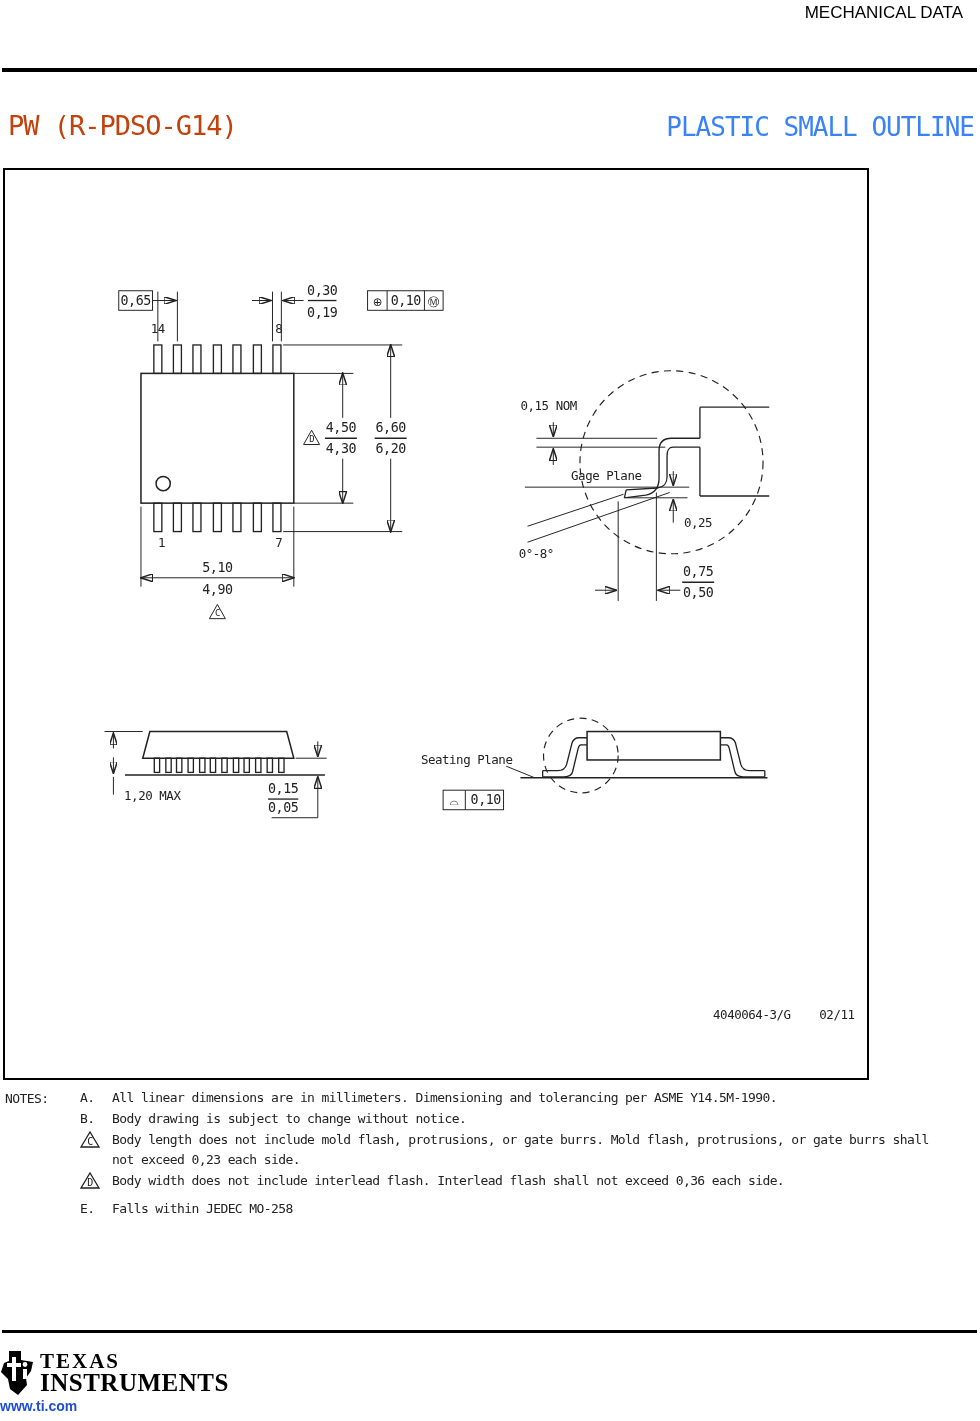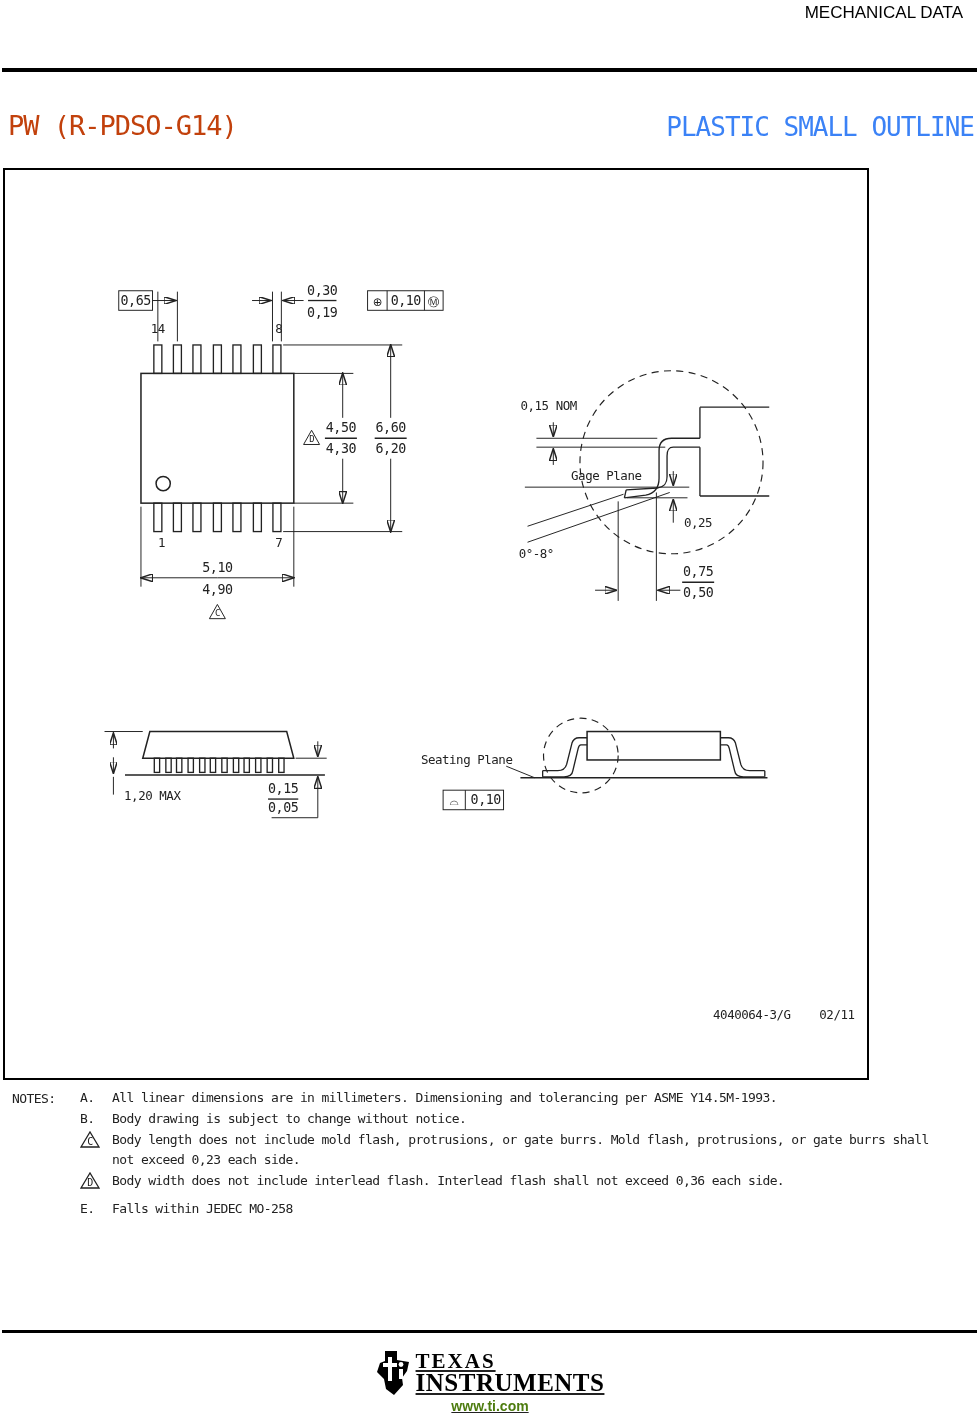--- a/index.html
+++ b/index.html
@@ -42,47 +42,47 @@
   .drawing text.lbl { font-size:14px; }
   .drawing text.sm  { font-size:13px; font-family:"DejaVu Sans", sans-serif; }
   .drawing text.flag { font-size:10px; }
   .drawing .mid { text-anchor:middle; }
   .drawing .end { text-anchor:end; }
 
   .notes {
     position:absolute; top:1088px; left:0; width:980px;
     font-size:13px; letter-spacing:-0.6px; line-height:20px; color:#222;
   }
-  .notes-heading { position:absolute; left:12px; top:1px; }
+  .notes-heading { position:absolute; left:5px; top:1px; }
   .note-row { display:flex; align-items:flex-start; margin-left:80px; margin-bottom:1px; }
   .note-row.spaced { margin-top:8px; }
   .note-label { width:32px; flex:0 0 32px; }
   .note-flag { width:32px; flex:0 0 32px; padding-top:1px; }
   .note-flag svg { display:block; }
   .note-flag polygon { fill:none; stroke:#222; stroke-width:1.3; }
   .note-flag text {
     fill:#222; font-family:"DejaVu Sans Mono", monospace;
     font-size:10px; text-anchor:middle;
   }
   .note-text { width:825px; max-width:825px; }
 
   .rule-bottom { position:absolute; top:1330px; left:2px; width:975px; height:3px; background:#000; }
 
   .footer {
     position:absolute; top:1350px; left:0; width:980px;
-    display:flex; flex-direction:column; align-items:center;text-decoration:underline;
+    display:flex; flex-direction:column; 
   }
   .brand { display:flex; align-items:flex-start; }
   .brand-bug { margin-right:6px; }
   .brand-text { font-family:"Liberation Serif", serif; font-weight:bold; color:#000; }
   .brand-top { font-size:21px; letter-spacing:2px; line-height:22px; }
   .brand-bottom { font-size:25px; letter-spacing:0.5px; line-height:22px; }
   .site {
     font-family:"Liberation Sans", sans-serif; font-weight:bold;
-    font-size:14px; margin-top:2px; color:#4d7c0f;
+    font-size:14px; margin-top:2px; color:#1d4ed8;
   }
 </style>
 </head>
 <body>
 
 <div class="page">
 
   <div class="header-title">MECHANICAL DATA</div>
   <div class="rule-top"></div>
 
@@ -304,21 +304,21 @@
       <text class="end lbl" x="884" y="899">4040064-3/G</text>
       <text class="end lbl" x="956" y="899">02/11</text>
     </svg>
   </div>
 
   <div class="notes">
     <div class="notes-heading">NOTES:</div>
 
     <div class="note-row">
       <span class="note-label">A.</span>
-      <span class="note-text">All linear dimensions are in millimeters.  Dimensioning and tolerancing per ASME Y14.5M-1993.</span>
+      <span class="note-text">All linear dimensions are in millimeters.  Dimensioning and tolerancing per ASME Y14.5M-1990.</span>
     </div>
 
     <div class="note-row">
       <span class="note-label">B.</span>
       <span class="note-text">Body drawing is subject to change without notice.</span>
     </div>
 
     <div class="note-row">
       <span class="note-flag">
         <svg width="20" height="17" viewBox="0 0 20 17">

